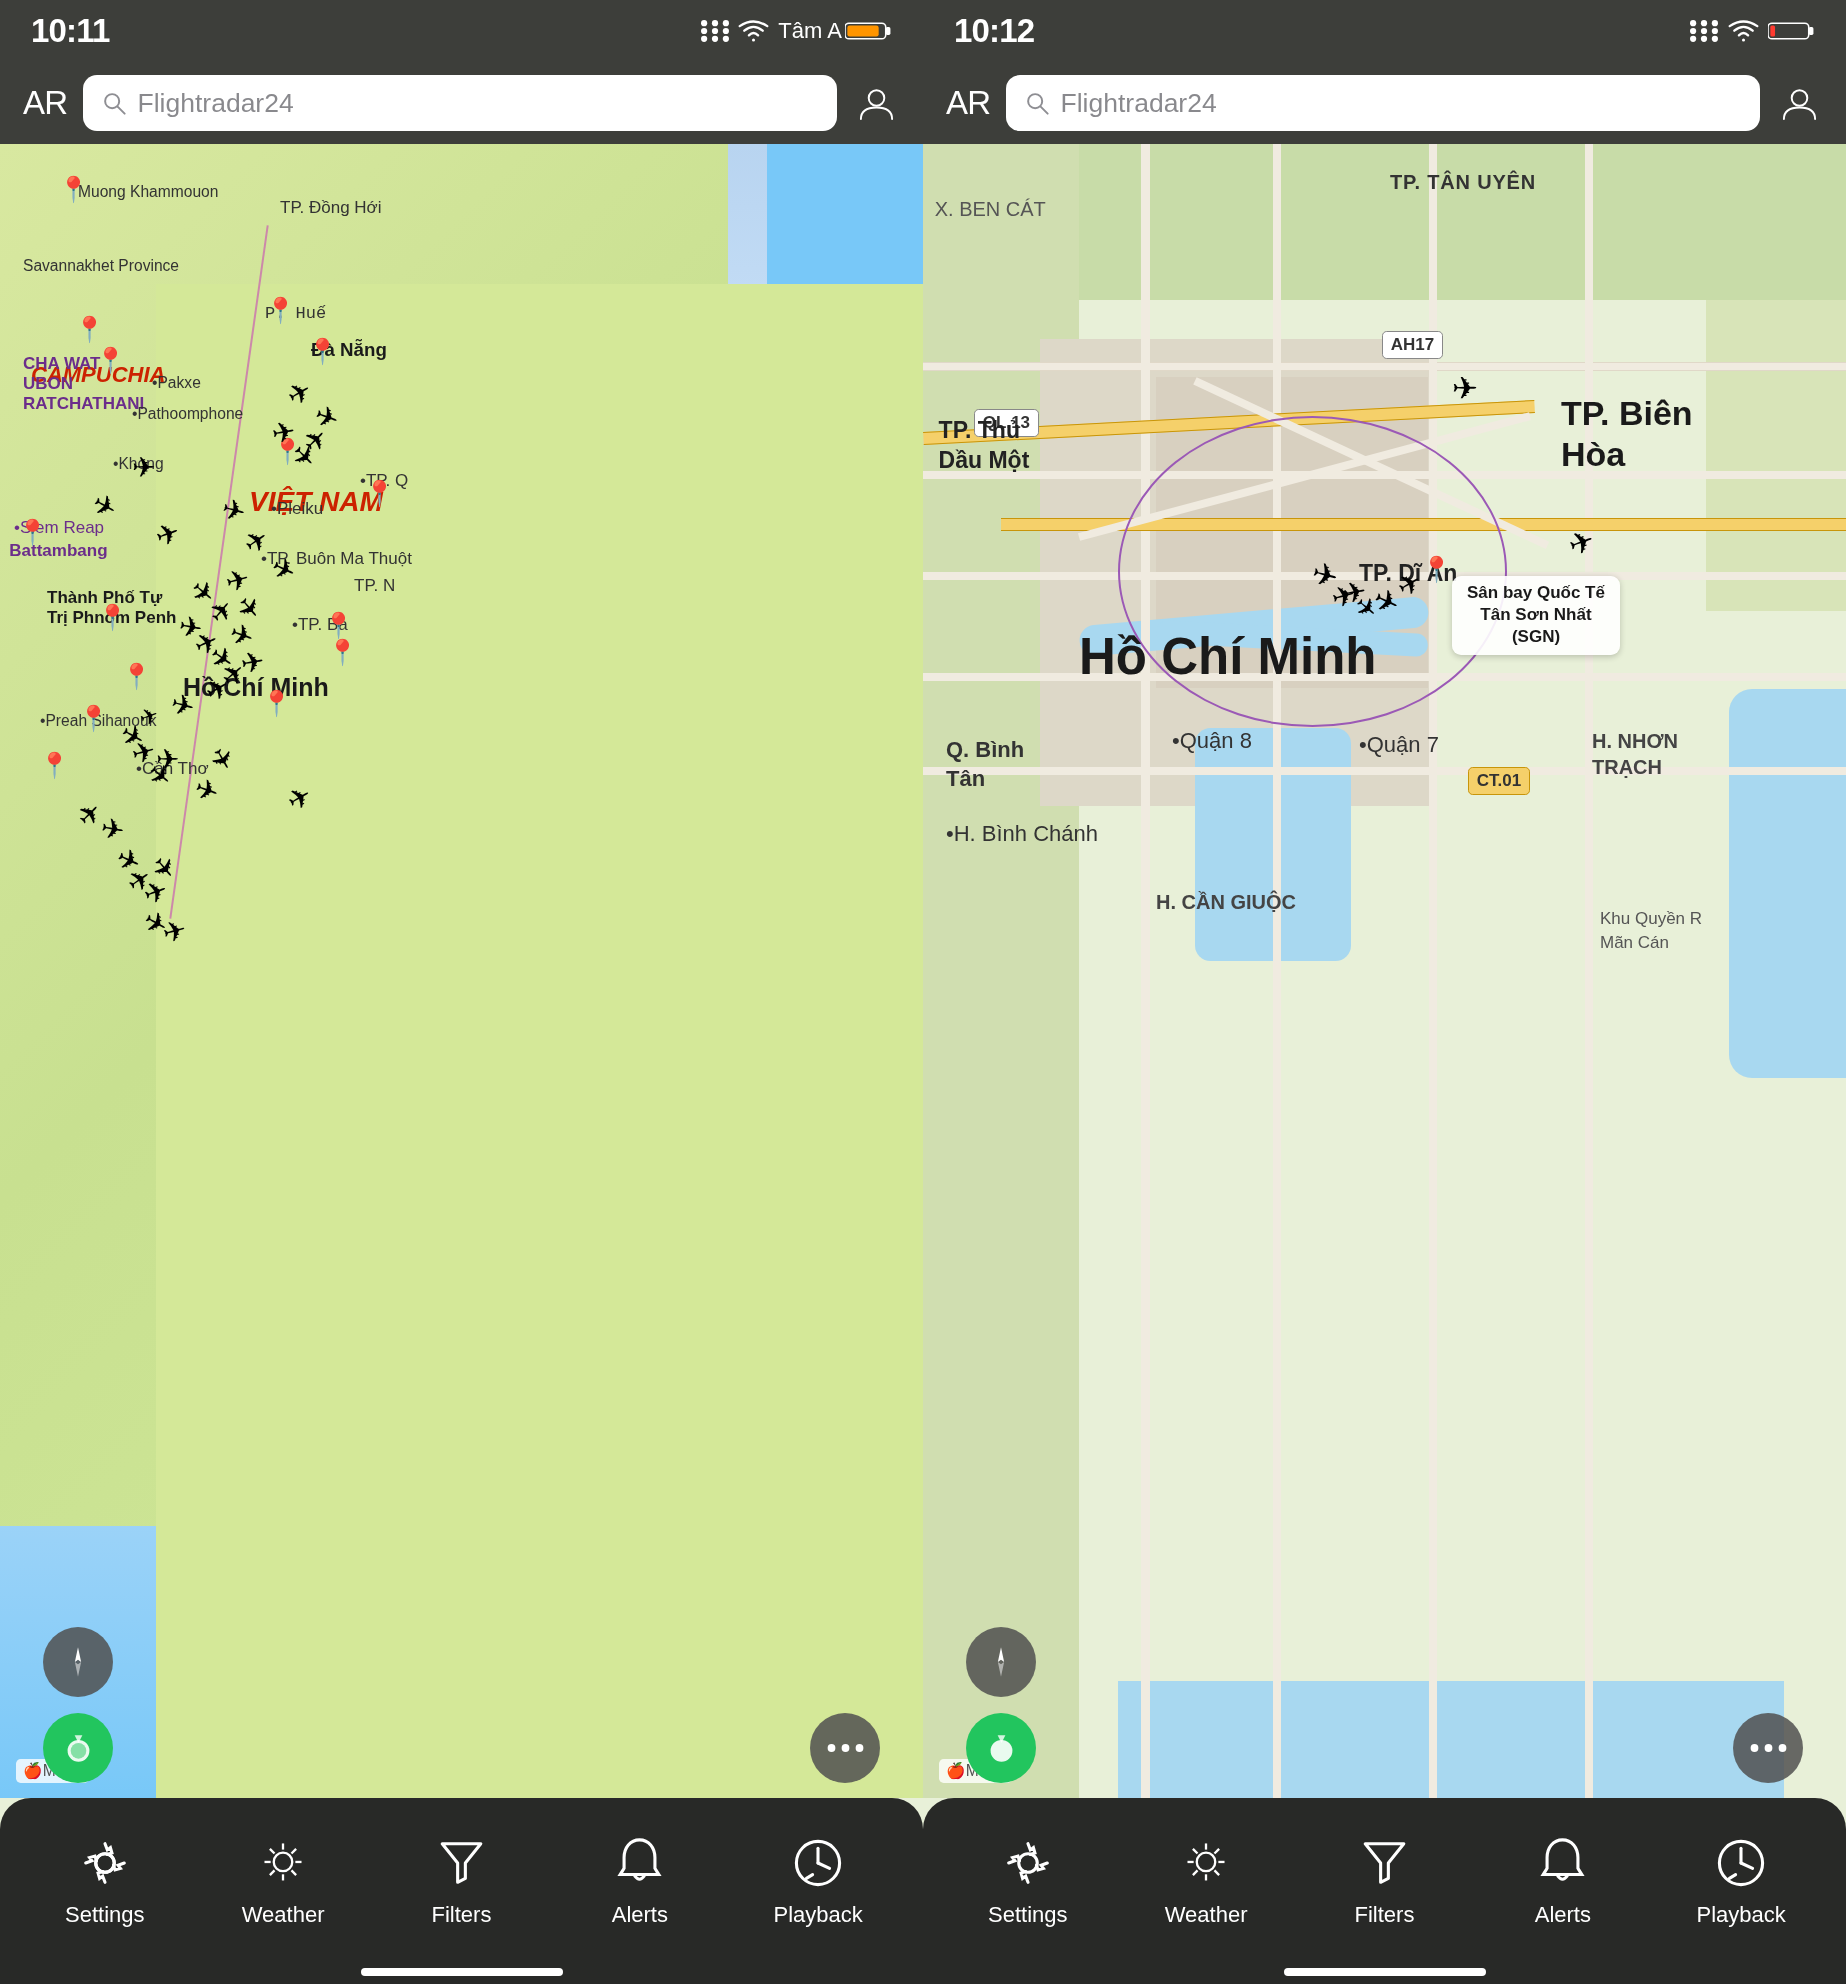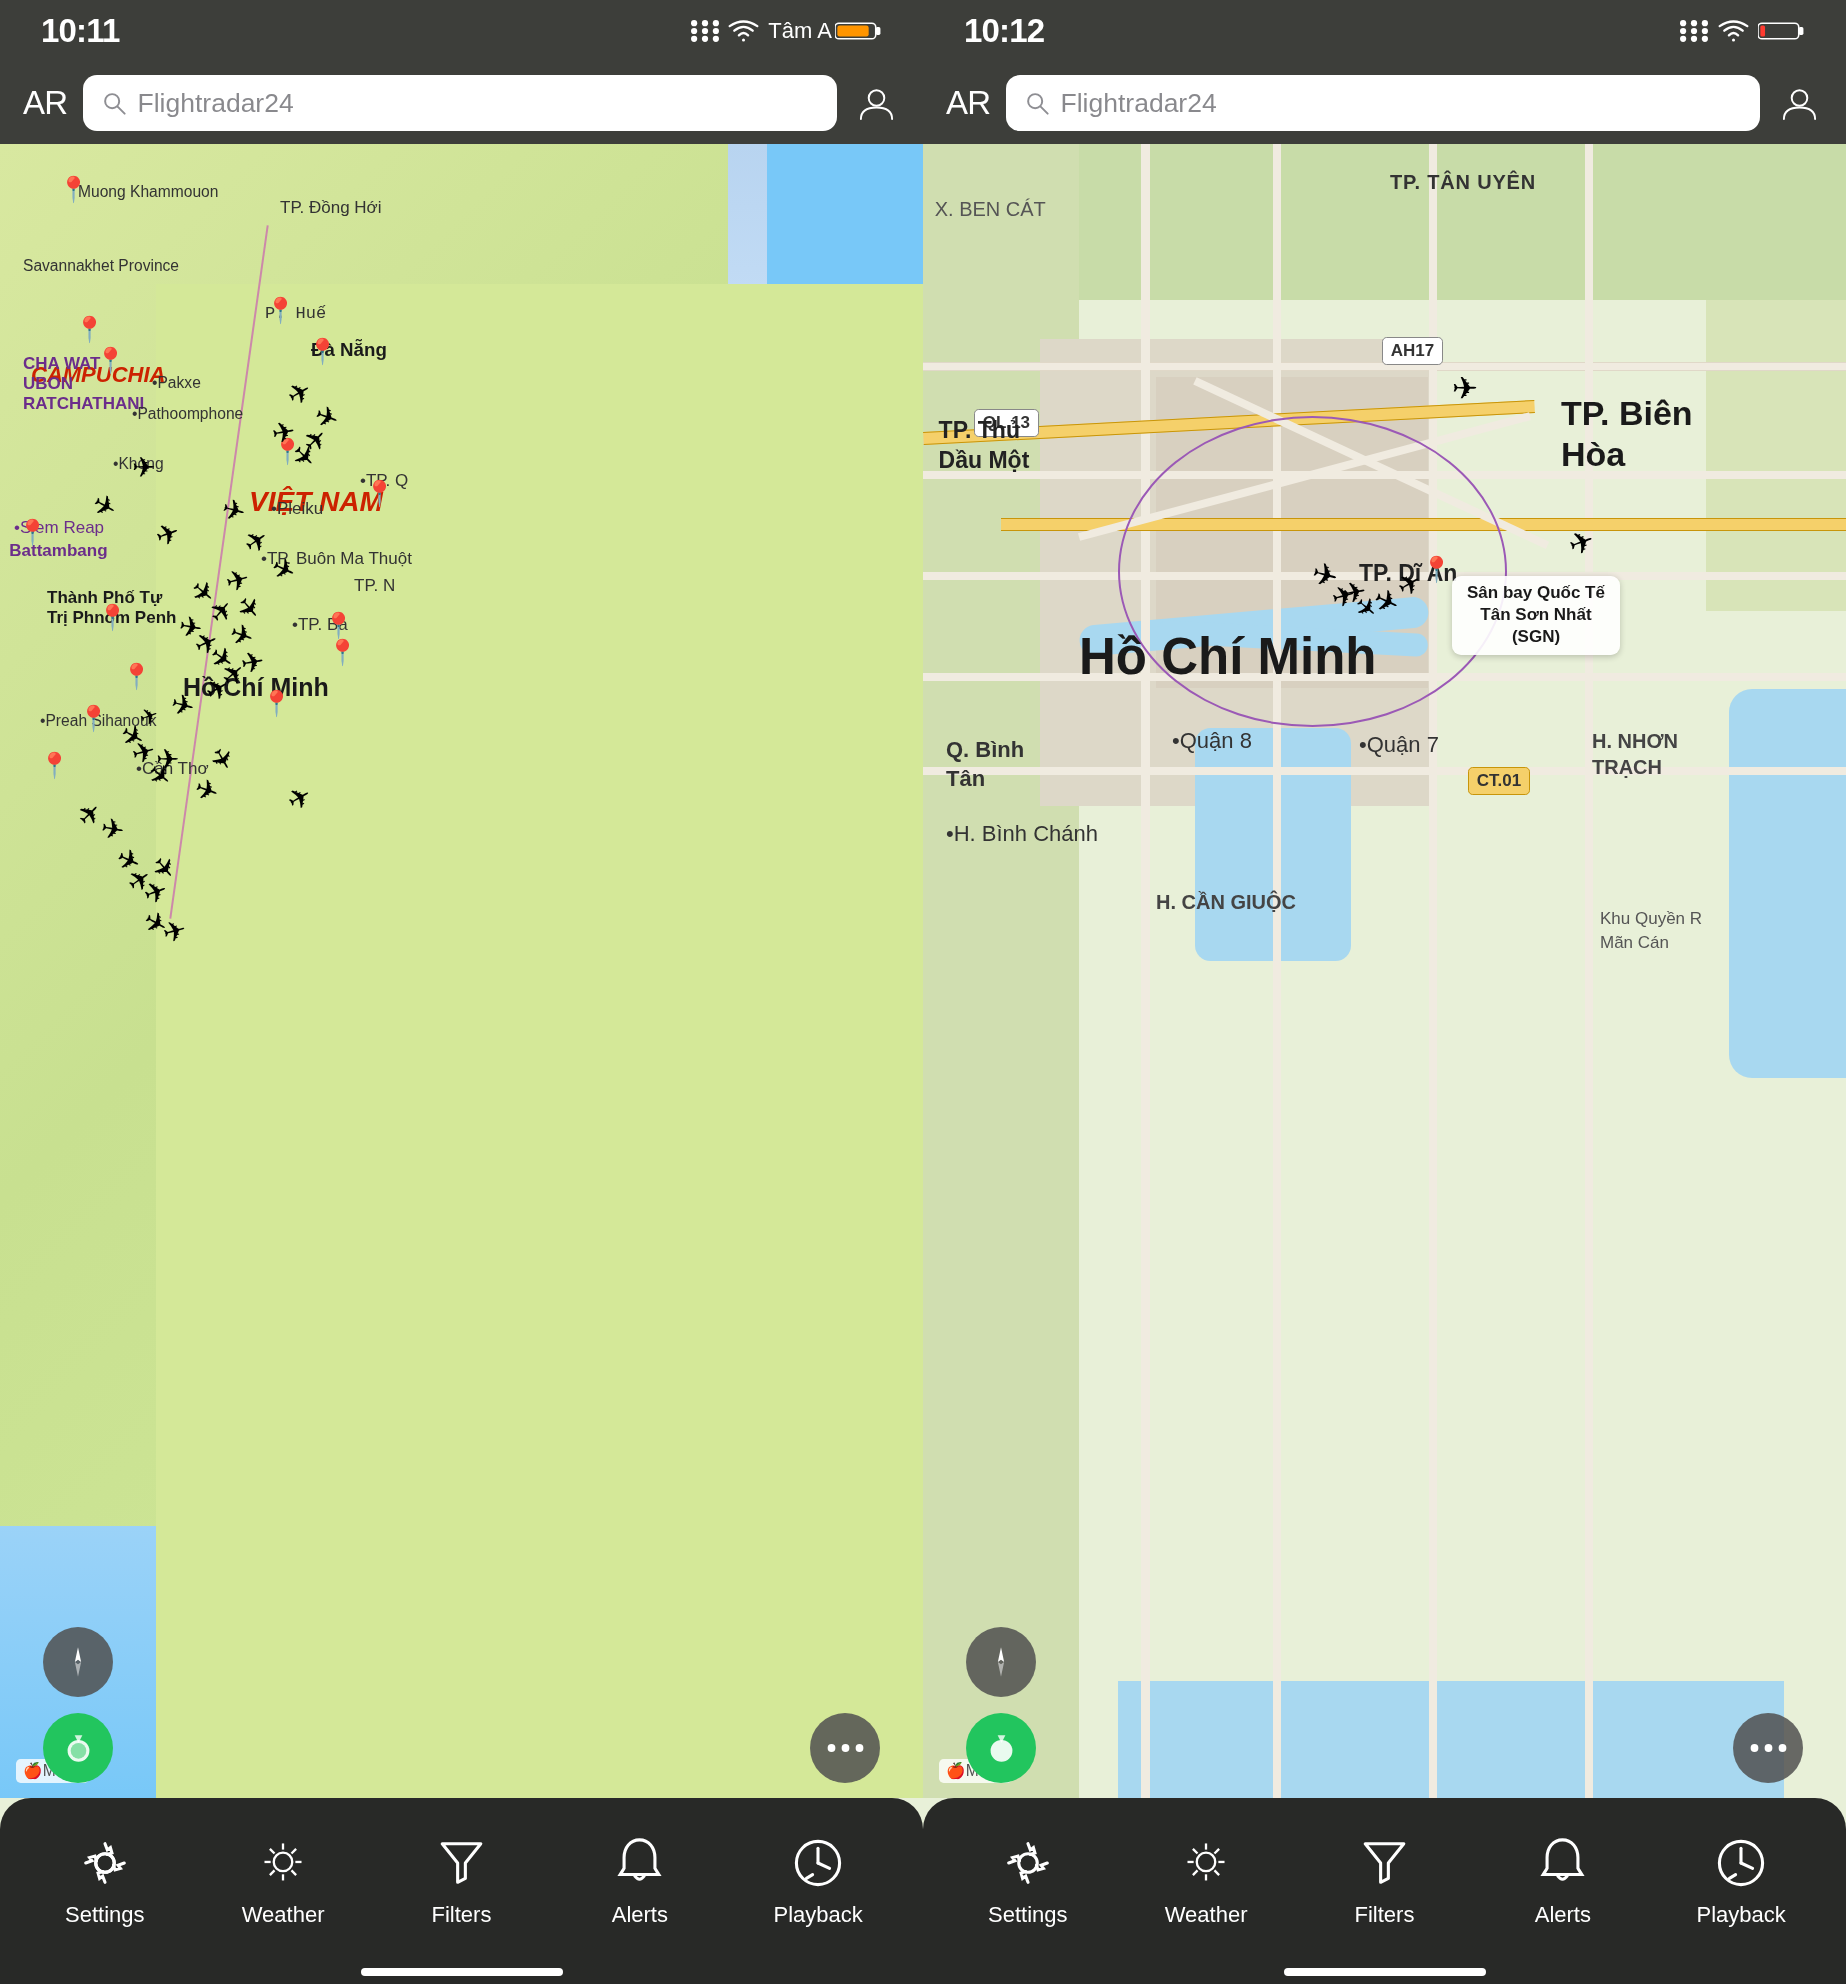--- a/index.html
+++ b/index.html
@@ -25,21 +25,21 @@
     .status-bar {
       position: absolute;
       top: 0;
       left: 0;
       right: 0;
       height: 62px;
       background: rgba(30,30,30,0.85);
       display: flex;
       align-items: center;
       justify-content: space-between;
-      padding: 0 41px;
+      padding: 0 31px;
       z-index: 100;
     }
 
     .status-time {
       color: white;
       font-size: 33px;
       font-weight: 600;
       letter-spacing: -0.8px;
     }
 
@@ -602,21 +602,21 @@
       <div style="position:absolute;left:662px;top:0;bottom:0;width:7.8px;background:#f0ebe0;"></div>
 
       <div style="position:absolute;top:272px;left:0;right:311px;height:12.5px;background:#f5d06a;border-top:1.6px solid #c8950a;border-bottom:1.6px solid #c8950a;transform:rotate(-3deg);"></div>
       <div style="position:absolute;top:374px;left:78px;right:0;height:12.5px;background:#f5d06a;border-top:1.6px solid #c8950a;border-bottom:1.6px solid #c8950a;"></div>
 
       <div style="position:absolute;top:233px;left:272px;width:389px;height:7.8px;background:#f0ebe0;transform:rotate(25deg);transform-origin:left center;"></div>
       <div style="position:absolute;top:389px;left:156px;width:467px;height:7.8px;background:#f0ebe0;transform:rotate(-15deg);transform-origin:left center;"></div>
 
       <div style="position:absolute;top:272px;left:195px;width:389px;height:311px;border:2.3px solid #9b59b6;border-radius:50%;background:transparent;"></div>
 
-      <div class="route-badge" style="top:187px;left:459px;margin-top:6px;">AH17</div>
+      <div class="route-badge" style="top:187px;left:459px;">AH17</div>
       <div class="route-badge" style="top:265px;left:51px;">QL.13</div>
       <div class="highway-badge" style="top:623px;left:545px;">CT.01</div>
 
       <div style="position:absolute;top:27px;left:467px;font-size:20px;font-weight:700;color:#333;letter-spacing:0.8px;">TP. TÂN UYÊN</div>
       <div style="position:absolute;top:54px;left:11.7px;font-size:20px;color:#555;">X. BEN CÁT</div>
 
       <div style="position:absolute;top:272px;left:15.6px;font-size:23px;font-weight:600;color:#222;line-height:1.3;">TP. Thủ<br>Dầu Một</div>
       <div style="position:absolute;top:249px;left:638px;font-size:34px;font-weight:700;color:#1a1a1a;line-height:1.2;">TP. Biên<br>Hòa</div>
 
       <div style="position:absolute;top:416px;left:436px;font-size:23px;font-weight:600;color:#222;">TP. Dĩ An</div>

